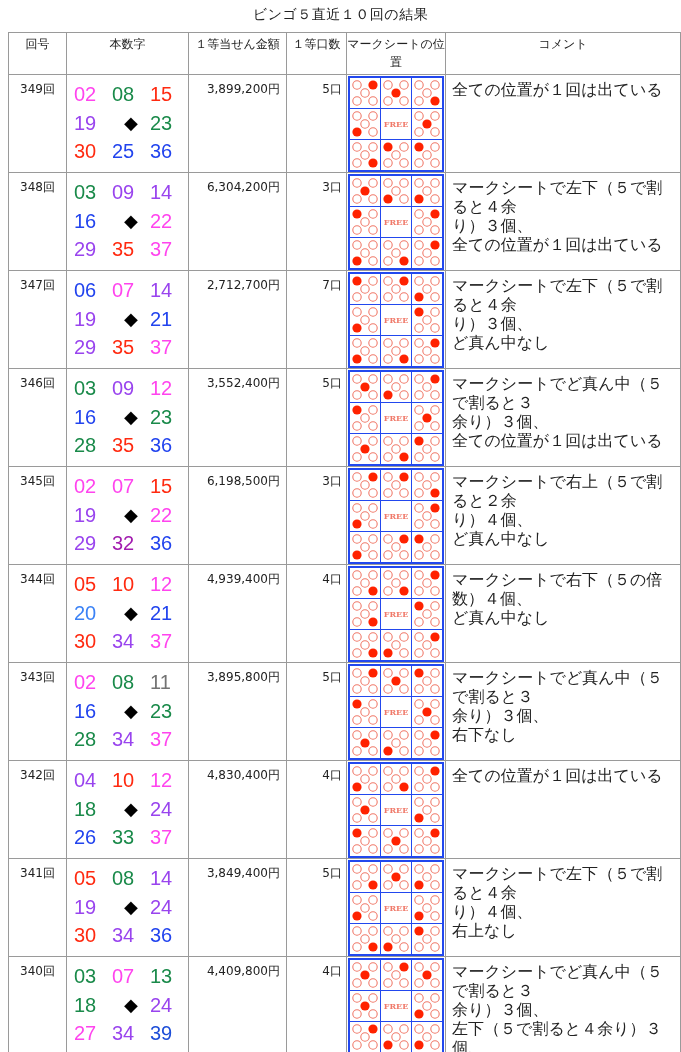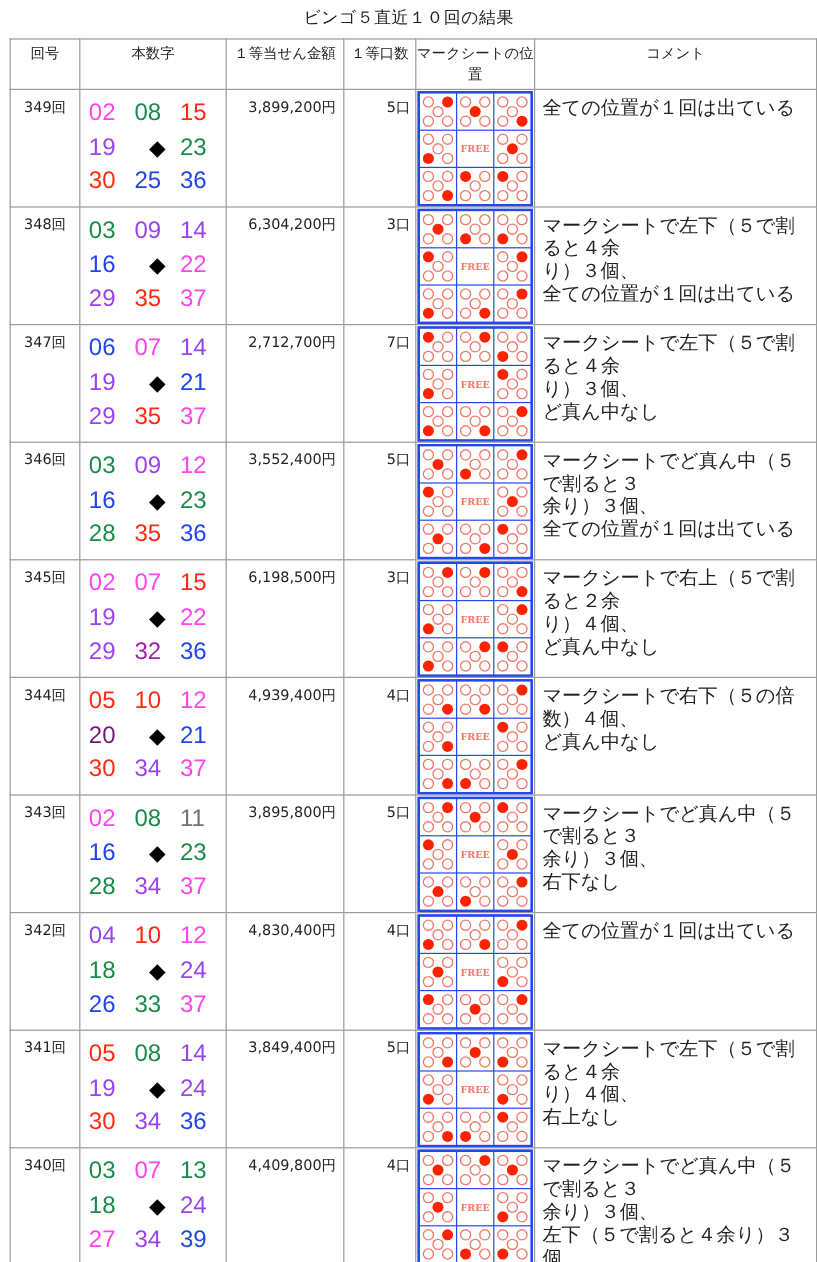--- a/index.html
+++ b/index.html
@@ -546,21 +546,21 @@
           <div>ど真ん中なし</div>
         </td>
       </tr>
       <tr class="row">
         <td class="kai">344回</td>
         <td>
           <div class="nums">
             <span style="color:#ff2a10">05</span>
             <span style="color:#ff2a10">10</span>
             <span style="color:#ff44ee">12</span>
-            <span style="color:#701a75">20</span>
+            <span style="color:#3b82f6">20</span>
             <span class="free-dia">◆</span>
             <span style="color:#2244ee">21</span>
             <span style="color:#ff2a10">30</span>
             <span style="color:#9944ee">34</span>
             <span style="color:#ff44ee">37</span>
           </div>
         </td>
         <td class="amt">4,939,400円</td>
         <td class="cnt">4口</td>
         <td class="mark">

